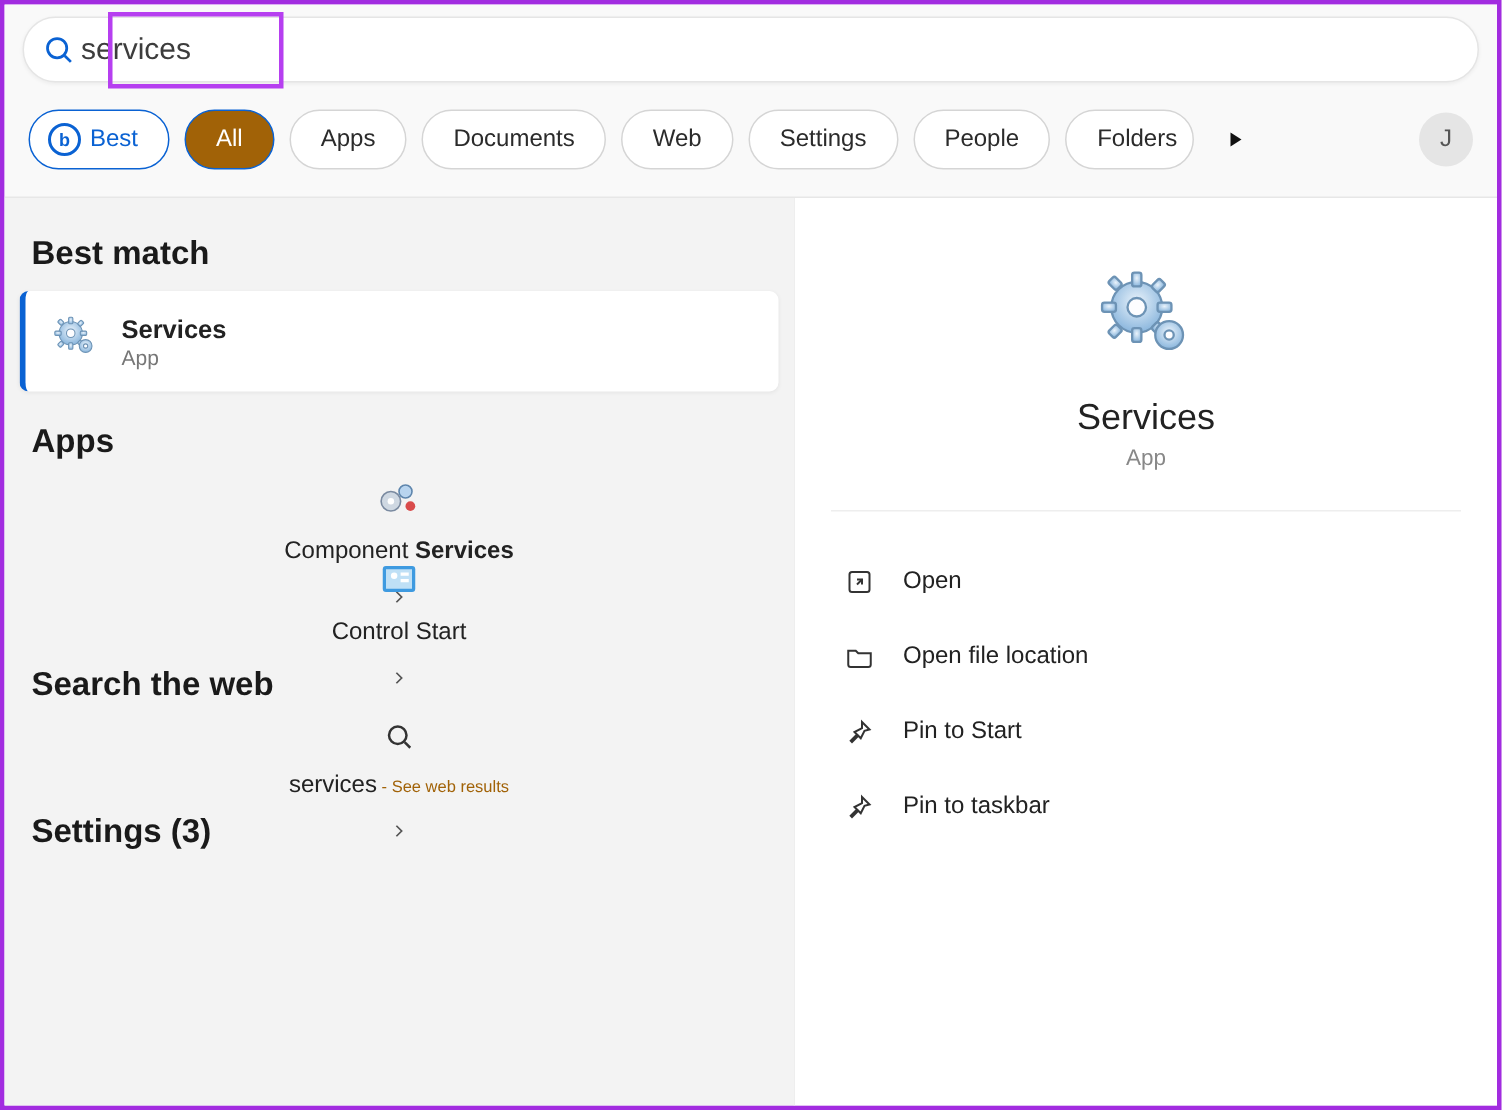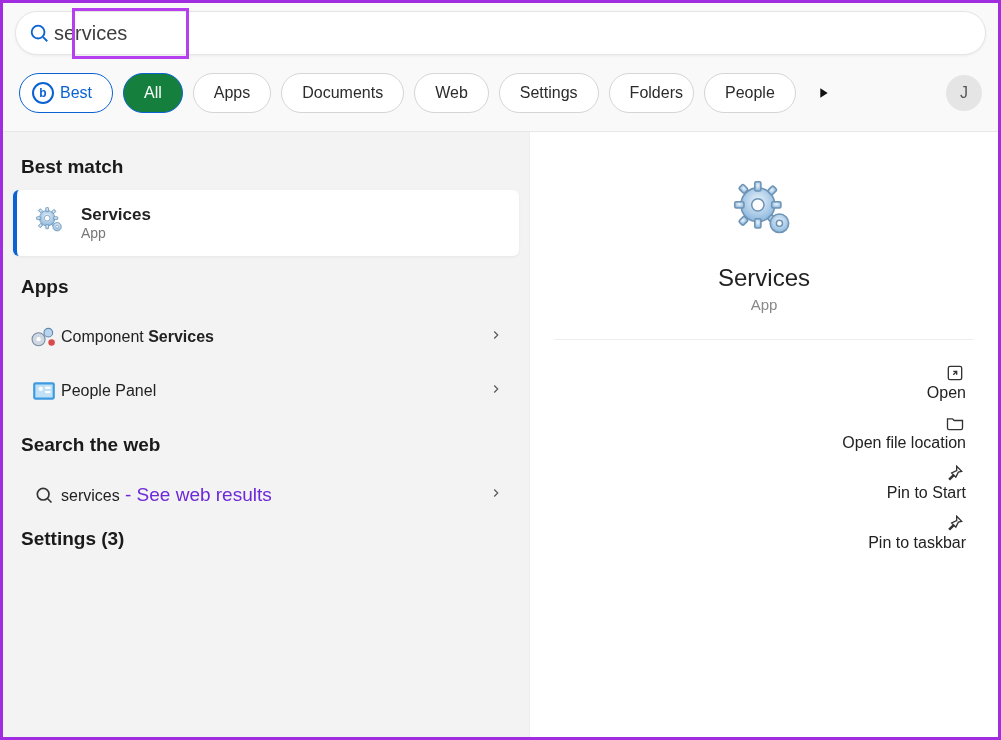--- a/index.html
+++ b/index.html
@@ -47,21 +47,21 @@
     height: 40px; padding: 0 20px;
     border-radius: 20px;
     border: 1px solid #d5d5d5;
     background: #fff;
     font-size: 16px; color: #2b2b2b;
     cursor: pointer;
     white-space: nowrap;
   }
   .pill.chat { border-color: #0a62d3; color: #0a62d3; background: #fff; padding-left:12px;}
   .pill.chat .b { width:22px;height:22px;border:2px solid #0a62d3; border-radius:50%; display:flex;align-items:center;justify-content:center; font-size:12px; font-weight:bold;}
-  .pill.active { background: #15803d; color: #fff; border-color:#0a62d3; }
+  .pill.active { background: #a16207; color: #fff; border-color:#0a62d3; }
   .filters .spacer { flex: 1; }
   .more-arrow { width: 34px; height: 34px; display:flex; align-items:center; justify-content:center; cursor:pointer; color:#111; }
   .avatar {
     width: 36px; height: 36px; border-radius: 50%;
     background: #e5e5e5; color: #555;
     display:flex; align-items:center; justify-content:center;
     font-size: 16px; font-weight: 500; cursor:pointer;
     margin-left: 16px;
   }
 
@@ -79,63 +79,63 @@
     overflow: hidden;
   }
   .right {
     flex: 1;
     background: #fff;
     padding: 24px 24px 0 24px;
     border-left: 1px solid #eee;
   }
 
   .section-title {
-    font-size: 19px; font-weight: 600; color:#1a1a1a;
+    font-size: 22px; font-weight: 600; color:#1a1a1a;
     padding: 6px 8px 12px 8px;
   }
 
   .best-match {
     background: #fff;
     border-radius: 6px;
     padding: 14px 16px;
     display:flex; align-items:center; gap: 14px;
     box-shadow: 0 1px 3px rgba(0,0,0,.06);
     border-left: 4px solid #0a62d3;
     cursor: pointer;
   }
   .gear-icon svg { width: 34px; height: 34px; }
   .bm-text .t { font-size: 17px; font-weight: 600; }
   .bm-text .s { font-size: 14px; color: #777; }
 
   .row-item {
-    display:flex; align-items:center; gap: 2px;
+    display:flex; align-items:center; gap: 14px;
     height: 54px; padding: 0 16px;
     font-size: 16px; color:#222;
     cursor: pointer;
+    flex-direction: column;
   }
   .row-item .label { flex: 1; }
   .row-item .chev { color:#555; }
   .row-item .b1 { font-weight: 400; }
   .row-item .b2 { font-weight: 600; }
-  .row-item .hint { color:#6d28d9; font-size: 19px; }
+  .row-item .hint { color:#a16207; font-size: 11px; }
   .row-icon { width: 30px; height: 30px; display:flex; align-items:center; justify-content:center; }
 
   
   .detail-head { display:flex; flex-direction:column; align-items:center; gap: 4px; padding: 18px 0 26px 0; border-bottom:1px solid #eee;}
   .detail-head .big-gear svg { width: 74px; height: 74px; }
   .detail-head .title { font-size: 24px; font-weight: 500; margin-top: 8px;}
   .detail-head .sub { font-size: 15px; color:#888; }
 
   .actions { padding-top: 22px; display:flex; flex-direction:column; }
   .action {
-    display:flex; align-items:flex-end; gap: 0;
+    display:flex; align-items:center; gap: 18px;
     height: 50px; padding: 0 8px;
     font-size: 16px; color:#222;
     cursor: pointer;
-    flex-direction: column;
   }
   .action .aicon { width: 22px; height: 22px; display:flex; align-items:center; justify-content:center; color:#333;}
 
 </style>
 </head>
 <body>
 
 <div class="shell">
 
   <div class="searchbar">
@@ -163,25 +163,25 @@
     </div>
     <div class="pill">
       <span>Documents</span>
     </div>
     <div class="pill">
       <span>Web</span>
     </div>
     <div class="pill">
       <span>Settings</span>
     </div>
+    <div class="pill">
+      <span>People</span>
+    </div>
     <div class="pill" style="padding-right:10px;">
       <span>Folders</span>
-    </div>
-    <div class="pill">
-      <span>People</span>
     </div>
     <div class="more-arrow">
       <svg viewBox="0 0 24 24" width="16" height="16" fill="currentColor">
           <path d="M8 5v14l11-7z"></path>
         </svg>
     </div>
     <div class="spacer"></div>
     <div class="avatar">
       <span>J</span>
     </div>
@@ -253,21 +253,21 @@
       <span class="row-icon">
         <svg viewBox="0 0 24 24" width="26" height="26">
             <rect x="2" y="4" width="20" height="16" rx="2" fill="#3e9ae0"></rect>
             <rect x="4" y="6" width="16" height="12" fill="#bfe0f6"></rect>
             <circle cx="9" cy="10" r="2" fill="#fff"></circle>
             <rect x="13" y="8" width="5" height="2" fill="#fff"></rect>
             <rect x="13" y="12" width="5" height="2" fill="#fff"></rect>
           </svg>
       </span>
       <span class="label">
-        <span class="b1">People Panel</span><span class="b2"></span>
+        <span class="b1">Control Start</span><span class="b2"></span>
       </span>
       <span class="chev">
         <svg viewBox="0 0 24 24" width="14" height="14" fill="none" stroke="currentColor" stroke-width="2">
             <polyline points="9 6 15 12 9 18"></polyline>
           </svg>
       </span>
     </div>
 
     <div class="section-title" style="margin-top:10px">Search the web</div>
 

